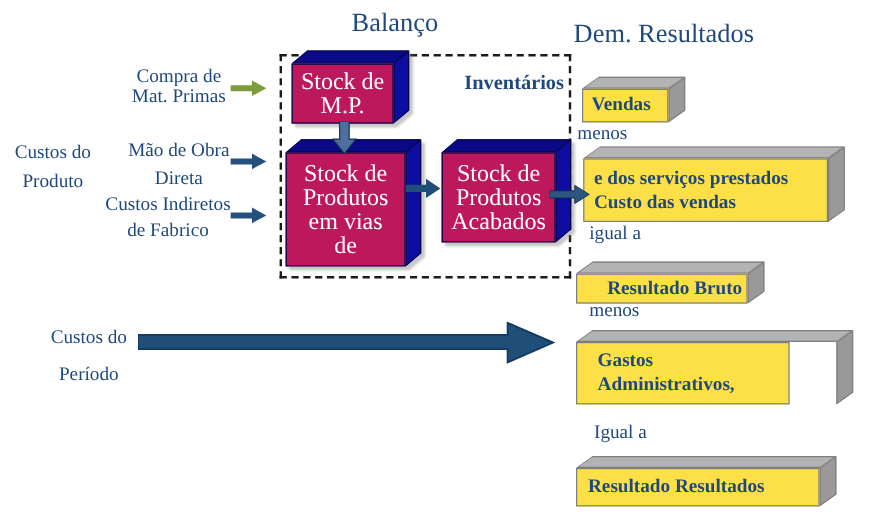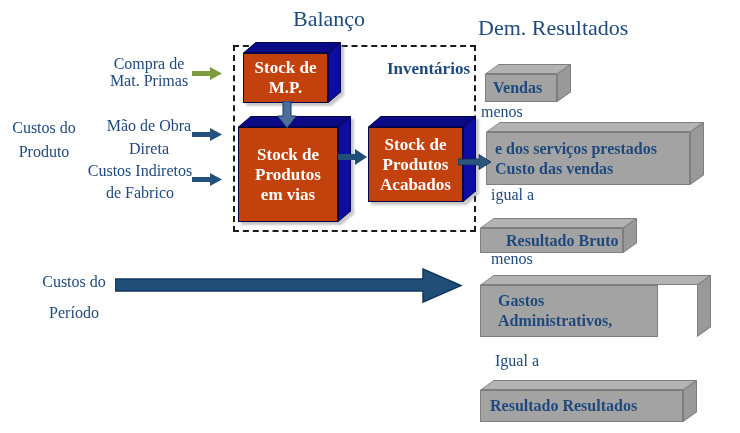--- a/index.html
+++ b/index.html
@@ -23,28 +23,28 @@
   .box3d{position:absolute;}
   .b-top,.b-side,.b-front{position:absolute;box-sizing:border-box;}
   .b-top{transform-origin:0 100%;}
   .b-side{transform-origin:0 0;}
   .b-front{display:flex;flex-direction:column;justify-content:center;}
 
   
   .blue{z-index:4;filter:drop-shadow(3px 3px 1px rgba(130,130,130,0.45));}
   .blue .b-top{left:0;top:0;height:11px;background:#0A0A87;border:1px solid #04044a;transform:skewX(-49.8deg);}
   .blue .b-side{top:11px;width:13px;background:#0D0DA3;border:1px solid #04044a;transform:skewY(-40.2deg);}
-  .blue .b-front{top:11px;left:0;background:#c2410c;border:1px solid #04044a;
-    color:#ffffff;font-weight:bold;font-size:17px;line-height:20px;text-align:center;}
+  .blue .b-front{top:11px;left:0;background:#be185d;border:1px solid #04044a;
+    color:#ffffff;font-weight:normal;font-size:20px;line-height:20px;text-align:center;}
 
   
   .gray{z-index:1;}
   .gray .b-top{left:0;top:0;height:10px;background:#B3B3B3;border:1px solid #7e7e7e;transform:skewX(-54.5deg);}
   .gray .b-side{top:10px;width:14px;background:#999999;border:1px solid #7e7e7e;transform:skewY(-35.5deg);}
-  .gray .b-front{top:10px;left:0;background:#a3a3a3;border:1px solid #7e7e7e;
+  .gray .b-front{top:10px;left:0;background:#fde047;border:1px solid #7e7e7e;
     color:#1F497D;font-weight:bold;font-size:16px;line-height:20px;text-align:left;}
 
   .arrow{position:absolute;z-index:5;}
 </style>
 </head>
 <body>
 
 <div class="stage">
 
   <div class="abs title" style="left:293px;top:6px;">Balanço</div>
@@ -83,20 +83,21 @@
     </div>
   </div>
 
   <div class="box3d blue" style="left:238px;top:116px;">
     <div class="b-top" style="width:100px;"></div>
     <div class="b-side" style="left:100px;height:95px;"></div>
     <div class="b-front" style="width:100px;height:95px;">
       <div>Stock de</div>
       <div>Produtos</div>
       <div>em vias</div>
+      <div>de</div>
     </div>
   </div>
 
   <div class="box3d blue" style="left:368px;top:116px;">
     <div class="b-top" style="width:95px;"></div>
     <div class="b-side" style="left:95px;height:75px;"></div>
     <div class="b-front" style="width:95px;height:75px;">
       <div>Stock de</div>
       <div>Produtos</div>
       <div>Acabados</div>

